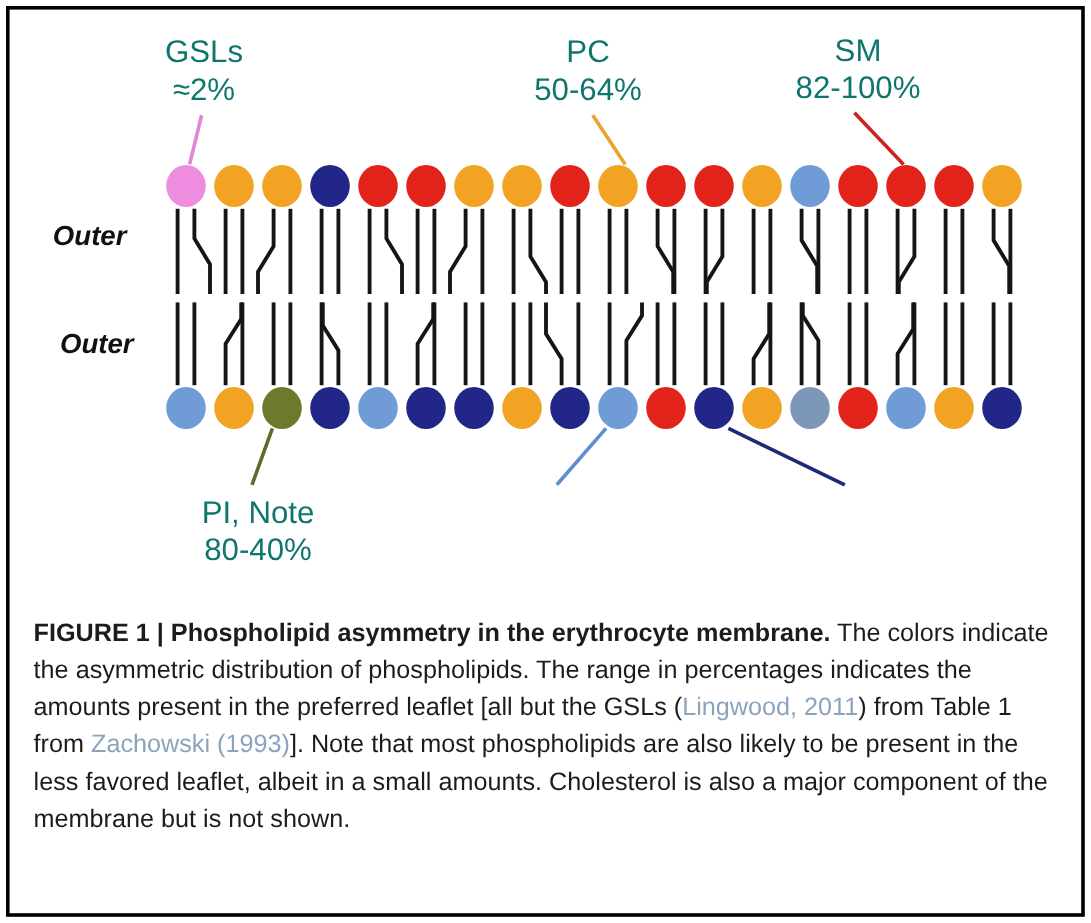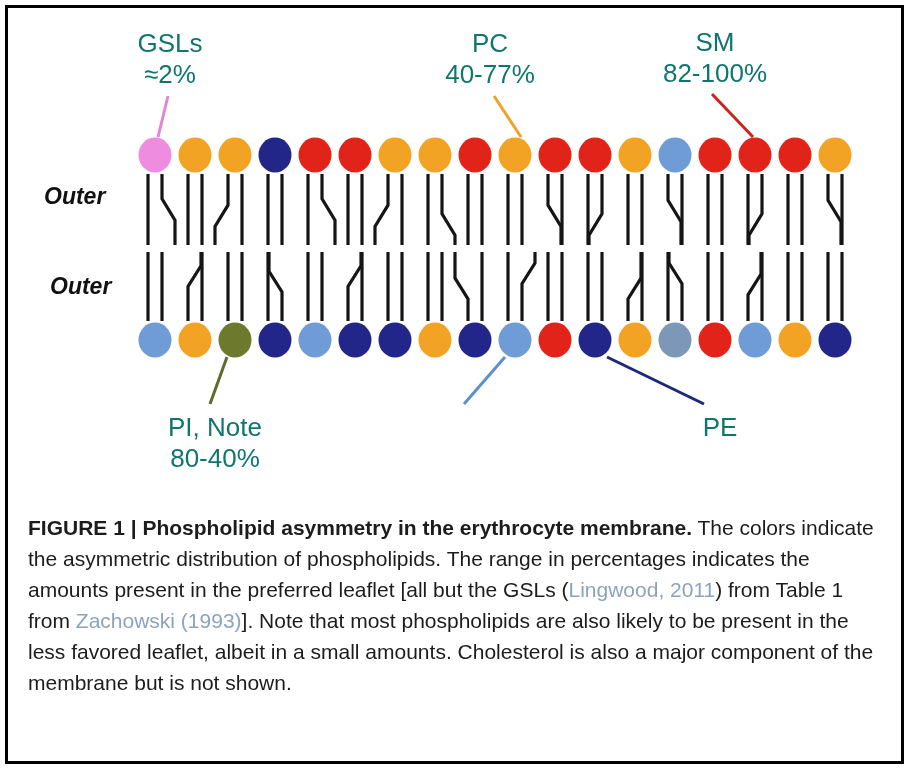--- a/index.html
+++ b/index.html
@@ -152,29 +152,28 @@
 
     <div class="side-label" id="outer-label">Outer</div>
     <div class="side-label" id="inner-label">Outer</div>
 
     <div class="callout" id="ann-gsls">
       <div>GSLs</div>
       <div>≈2%</div>
     </div>
     <div class="callout" id="ann-pc">
       <div>PC</div>
-      <div>40-77%</div>
+      <div>50-64%</div>
     </div>
     <div class="callout" id="ann-sm">
       <div>SM</div>
       <div>82-100%</div>
     </div>
     <div class="callout" id="ann-pi">
       <div>PI, Note</div>
       <div>80-40%</div>
     </div>
     <div class="callout" id="ann-pe">
-      <div>PE</div>
     </div>
   </div>
 
   <div class="caption" id="caption"><span class="seg-bold">FIGURE 1 | Phospholipid asymmetry in the erythrocyte membrane.</span><span class="seg-normal"> The colors indicate the asymmetric distribution of phospholipids. The range in percentages indicates the amounts present in the preferred leaflet [all but the GSLs (</span><span class="seg-citation">Lingwood, 2011</span><span class="seg-normal">) from Table 1 from </span><span class="seg-citation">Zachowski (1993)</span><span class="seg-normal">]. Note that most phospholipids are also likely to be present in the less favored leaflet, albeit in a small amounts. Cholesterol is also a major component of the membrane but is not shown.</span></div>
 </div>
 
 </body></html>

